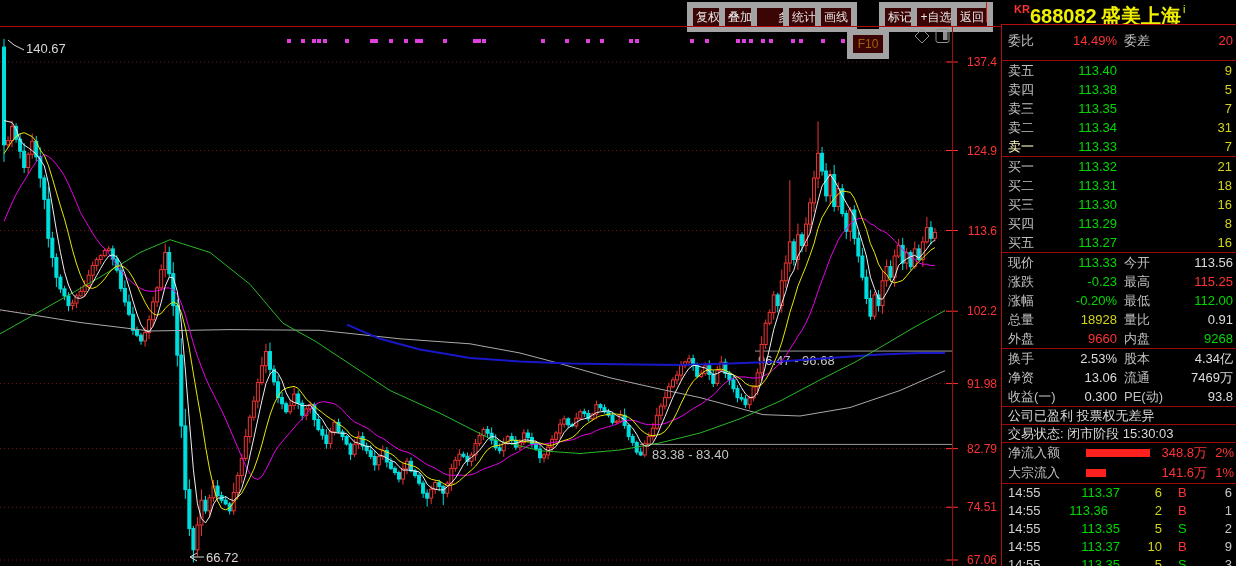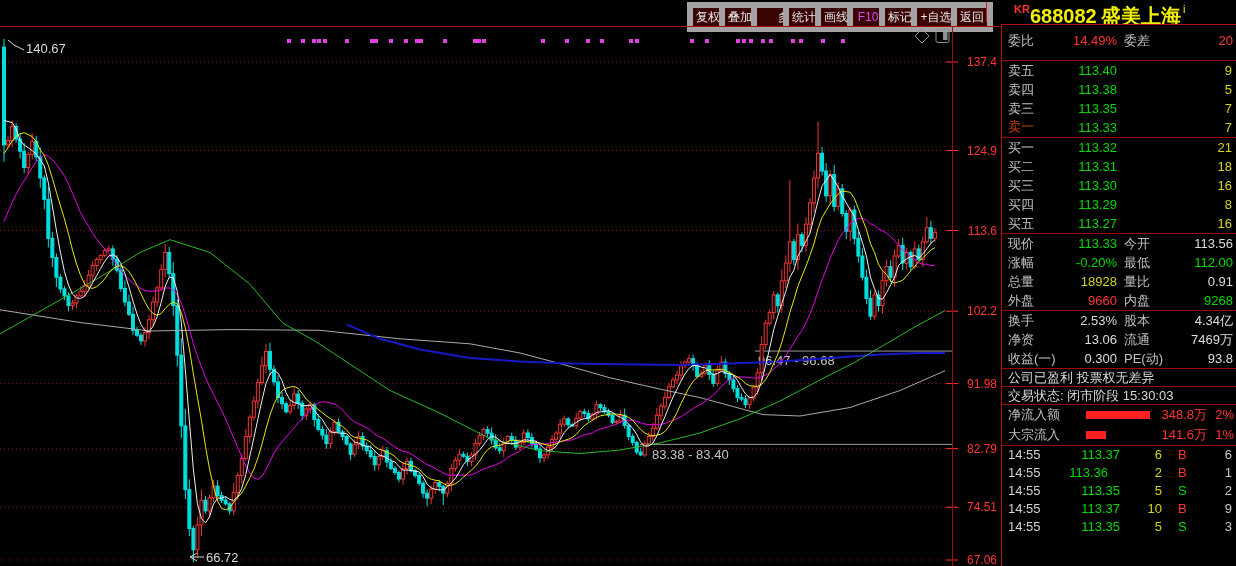--- a/index.html
+++ b/index.html
@@ -2,21 +2,21 @@
 <html><head>
 <meta charset="utf-8">
 <style>
   html,body{margin:0;padding:0;background:#000;}
   body{width:1236px;height:566px;position:relative;overflow:hidden;
        font-family:"Liberation Sans",sans-serif;-webkit-font-smoothing:none;}
   
   #topbar{position:absolute;left:0;top:0;width:1236px;height:24px;background:#000;}
   .tbtn{position:absolute;top:2px;height:18px;line-height:18px;text-align:center;
         background:#3c0505;border:6px solid #a3a3a3;color:#e8e8e8;font-size:12px;cursor:pointer;}
-  .tbtn.cyan{color:#d946ef;}
+  .tbtn.cyan{color:#a16207;margin-top:27px;}
   #tb-divider{position:absolute;top:2px;height:20px;width:0;border-left:1px solid #c81818;}
   #title{position:absolute;left:1014px;top:3px;white-space:nowrap;}
   #mkt-flag{color:#ff3232;font-size:11px;font-weight:bold;vertical-align:top;}
   #stock-code,#stock-name{color:#f0f000;font-size:20px;font-weight:bold;}
   #info-icon{color:#f0f000;font-size:11px;vertical-align:top;margin-left:2px;}
   
   #chart-wrap{position:absolute;left:0;top:24px;width:1001px;height:542px;}
   
   #panel{position:absolute;left:1001px;top:24px;width:235px;height:542px;background:#000;
          border-left:1px solid #b40f0f;border-top:1px solid #b40f0f;box-sizing:border-box;font-size:13px;}
@@ -614,21 +614,26 @@
       <span style="color: rgb(192, 192, 192); left: 6px;">卖四</span>
       <span style="color: rgb(0, 216, 0); left: 40px; width: 75px; text-align: right;">113.38</span>
       <span style="color: rgb(212, 212, 28); left: 150px; width: 80px; text-align: right;">5</span>
     </div>
     <div class="prow h19">
       <span style="color: rgb(192, 192, 192); left: 6px;">卖三</span>
       <span style="color: rgb(0, 216, 0); left: 40px; width: 75px; text-align: right;">113.35</span>
       <span style="color: rgb(212, 212, 28); left: 150px; width: 80px; text-align: right;">7</span>
     </div>
     <div class="prow h19">
-      <span style="color: #c2410c; left: 6px; font-family: Liberation Mono, monospace;">卖一</span>
+      <span style="color: rgb(192, 192, 192); left: 6px;">卖二</span>
+      <span style="color: rgb(0, 216, 0); left: 40px; width: 75px; text-align: right;">113.34</span>
+      <span style="color: rgb(212, 212, 28); left: 150px; width: 80px; text-align: right;">31</span>
+    </div>
+    <div class="prow h19">
+      <span style="color: #fef9c3; left: 6px;">卖一</span>
       <span style="color: rgb(0, 216, 0); left: 40px; width: 75px; text-align: right;">113.33</span>
       <span style="color: rgb(212, 212, 28); left: 150px; width: 80px; text-align: right;">7</span>
     </div>
     <div class="sep"></div>
     <div class="prow h19">
       <span style="color: rgb(192, 192, 192); left: 6px;">买一</span>
       <span style="color: rgb(0, 216, 0); left: 40px; width: 75px; text-align: right;">113.32</span>
       <span style="color: rgb(212, 212, 28); left: 150px; width: 80px; text-align: right;">21</span>
     </div>
     <div class="prow h19">
@@ -650,20 +655,26 @@
       <span style="color: rgb(192, 192, 192); left: 6px;">买五</span>
       <span style="color: rgb(0, 216, 0); left: 40px; width: 75px; text-align: right;">113.27</span>
       <span style="color: rgb(212, 212, 28); left: 150px; width: 80px; text-align: right;">16</span>
     </div>
     <div class="sep"></div>
     <div class="prow h19">
       <span style="color: rgb(192, 192, 192); left: 6px;">现价</span>
       <span style="color: rgb(0, 216, 0); left: 40px; width: 75px; text-align: right;">113.33</span>
       <span style="color: rgb(192, 192, 192); left: 122px;">今开</span>
       <span style="color: rgb(220, 220, 220); left: 150px; width: 81px; text-align: right;">113.56</span>
+    </div>
+    <div class="prow h19">
+      <span style="color: rgb(192, 192, 192); left: 6px;">涨跌</span>
+      <span style="color: rgb(0, 216, 0); left: 40px; width: 75px; text-align: right;">-0.23</span>
+      <span style="color: rgb(192, 192, 192); left: 122px;">最高</span>
+      <span style="color: rgb(255, 52, 52); left: 150px; width: 81px; text-align: right;">115.25</span>
     </div>
     <div class="prow h19">
       <span style="color: rgb(192, 192, 192); left: 6px;">涨幅</span>
       <span style="color: rgb(0, 216, 0); left: 40px; width: 75px; text-align: right;">-0.20%</span>
       <span style="color: rgb(192, 192, 192); left: 122px;">最低</span>
       <span style="color: rgb(0, 216, 0); left: 150px; width: 81px; text-align: right;">112.00</span>
     </div>
     <div class="prow h19">
       <span style="color: rgb(192, 192, 192); left: 6px;">总量</span>
       <span style="color: rgb(212, 212, 28); left: 40px; width: 75px; text-align: right;">18928</span>

